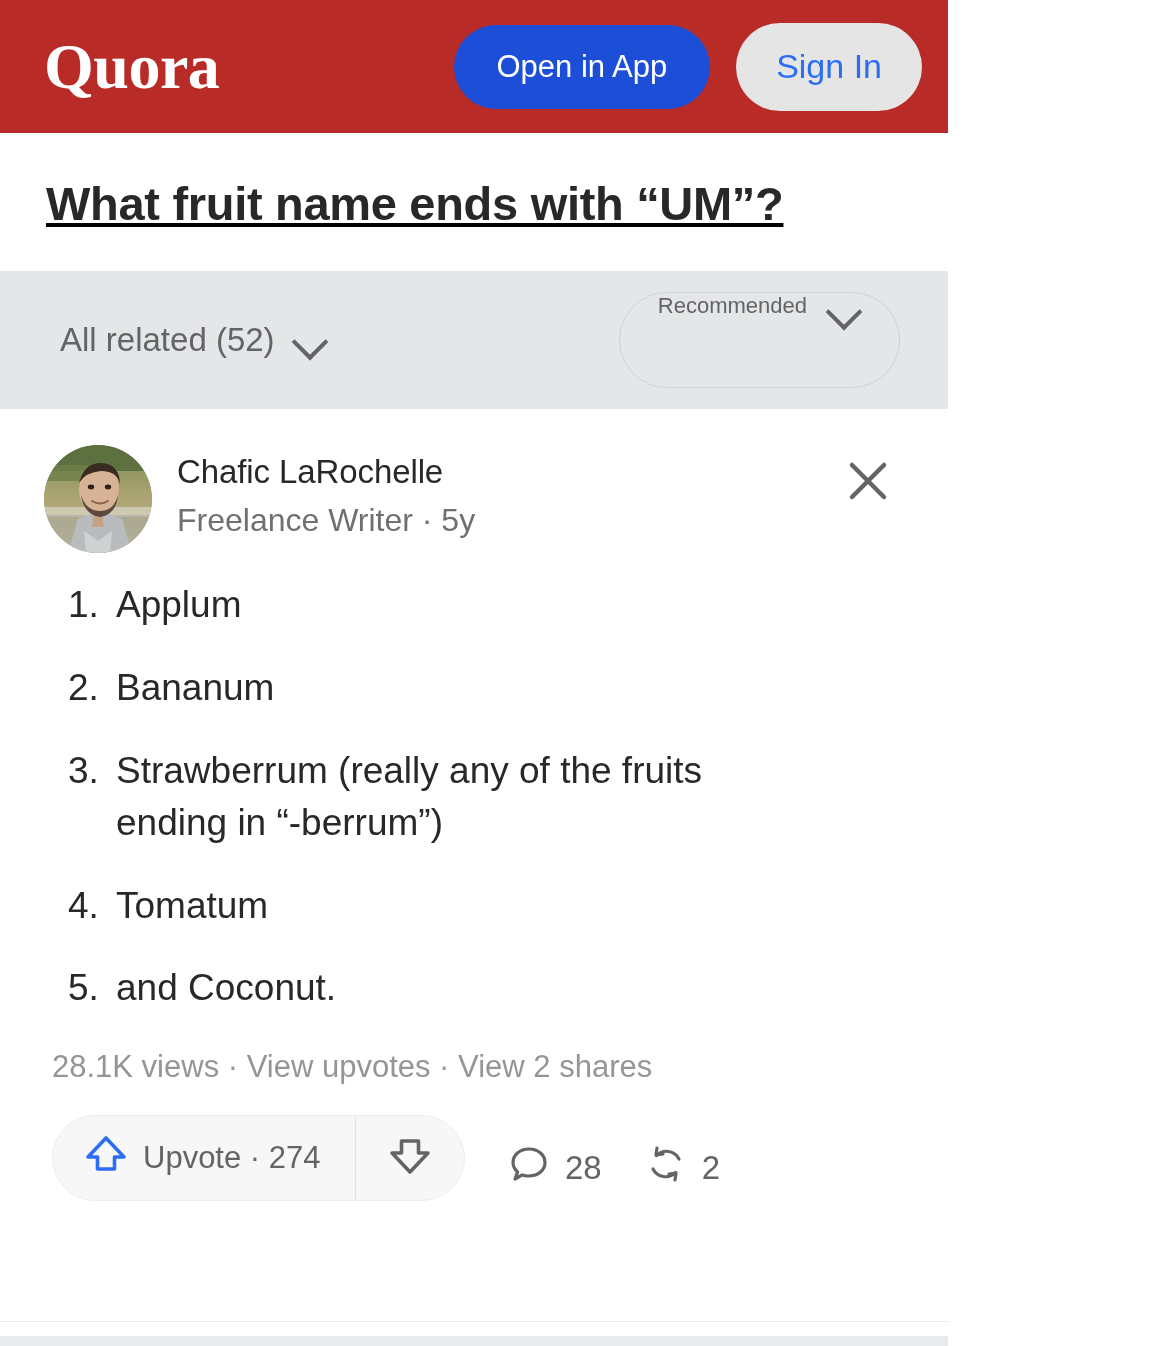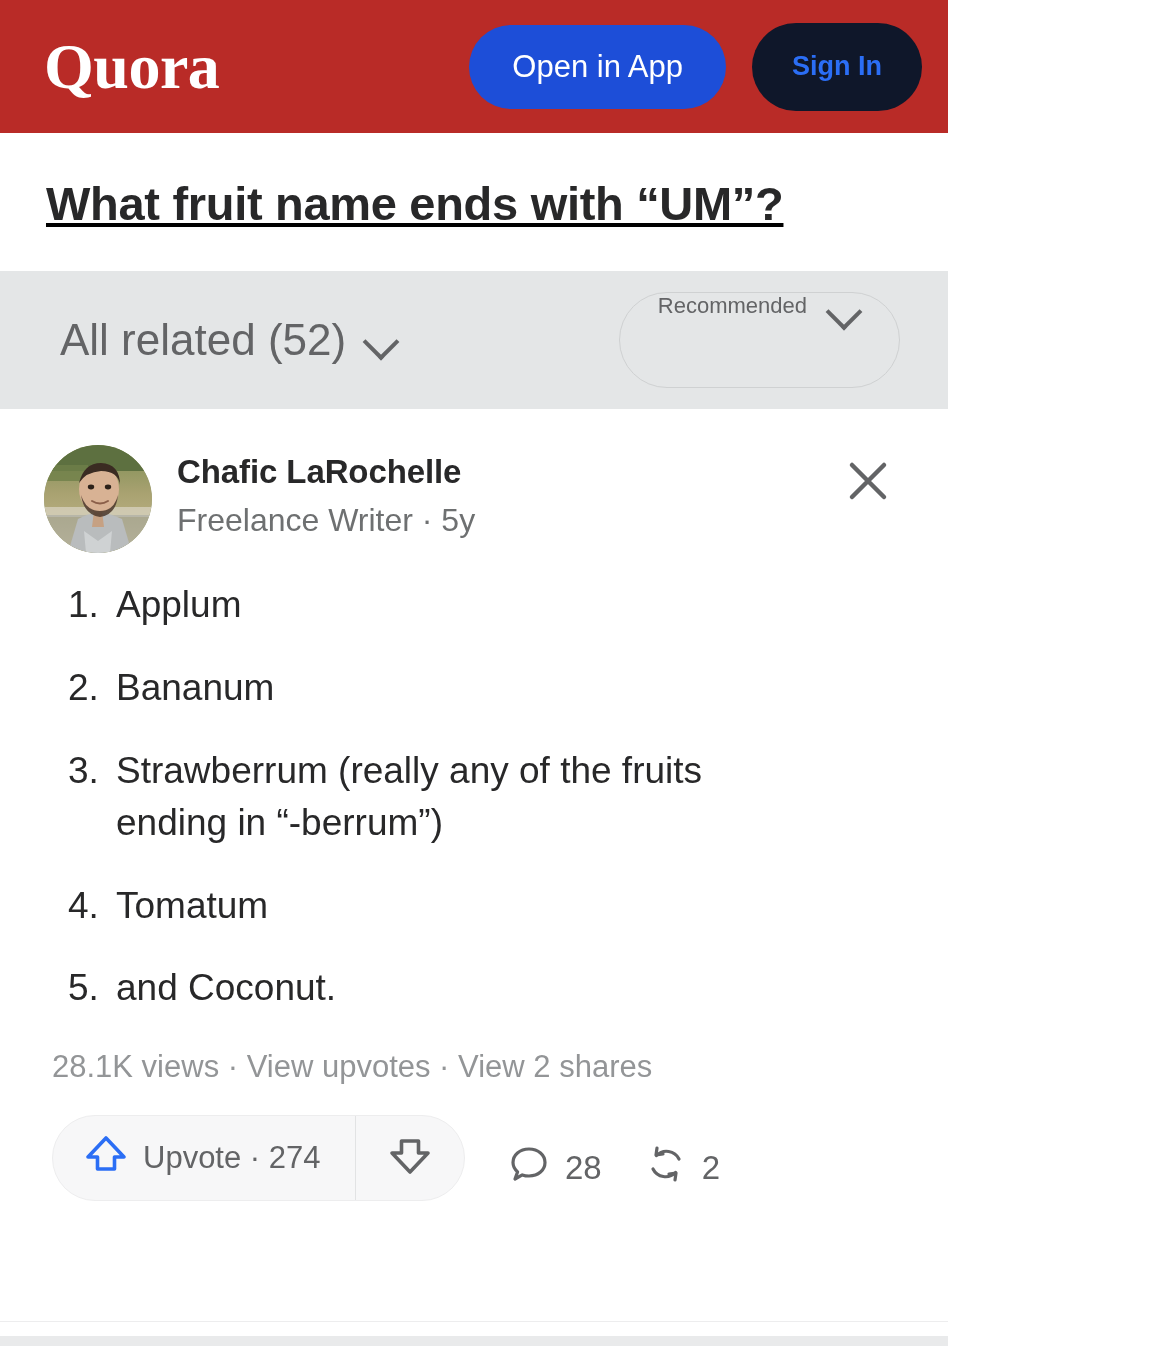--- a/index.html
+++ b/index.html
@@ -53,24 +53,24 @@
     height: 84px;
     padding: 0 43px;
     display: flex;
     align-items: center;
     justify-content: center;
     white-space: nowrap;
     cursor: pointer;
     font-family: "Liberation Sans", sans-serif;
   }
   .btn-sign-in {
-    background: #0f172a;
+    background: #e5e5e5;
     color: #2b6ef5;
-    font-size: 27px;
-    font-weight: 700;
+    font-size: 34px;
+    font-weight: 400;
     border: none;
     border-radius: 46px;
     height: 88px;
     padding: 0 40px;
     margin-left: 26px;
     display: flex;
     align-items: center;
     justify-content: center;
     white-space: nowrap;
     cursor: pointer;
@@ -101,21 +101,21 @@
     align-items: center;
     padding: 0 48px 0 60px;
     box-sizing: border-box;
     flex: 0 0 auto;
   }
   .filter-left {
     display: flex;
     align-items: center;
     gap: 18px;
     color: #636466;
-    font-size: 44px;
+    font-size: 33px;
     cursor: pointer;
   }
   .filter-spacer { flex: 1 1 auto; }
   .filter-pill {
     display: flex;
     align-items: flex-start;
     gap: 20px;
     border: 1.5px solid #cfd1d2;
     border-radius: 48px;
     height: 96px;
@@ -165,21 +165,21 @@
     overflow: hidden;
     flex: 0 0 auto;
     margin-right: 25px;
     position: relative;
     background: #9aa07a;
   }
   .avatar svg { display: block; width: 108px; height: 108px; }
   .author-text { padding-top: 6px; }
   .author-name {
     font-size: 33px;
-    font-weight: 700;
+    font-weight: 400;
     color: #282829;
     line-height: 1.25;
     letter-spacing: -0.1px;
   }
   .author-credential {
     font-size: 32px;
     color: #6e7071;
     line-height: 1.35;
     margin-top: 6px;
   }

